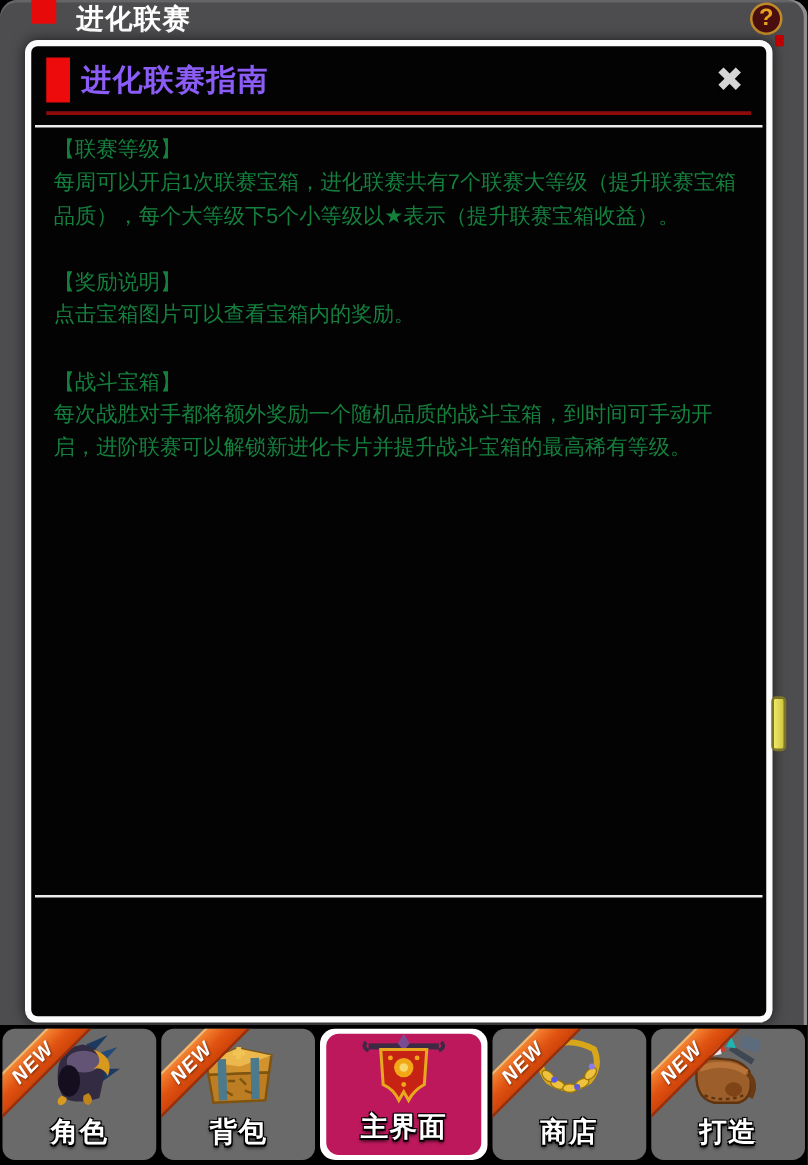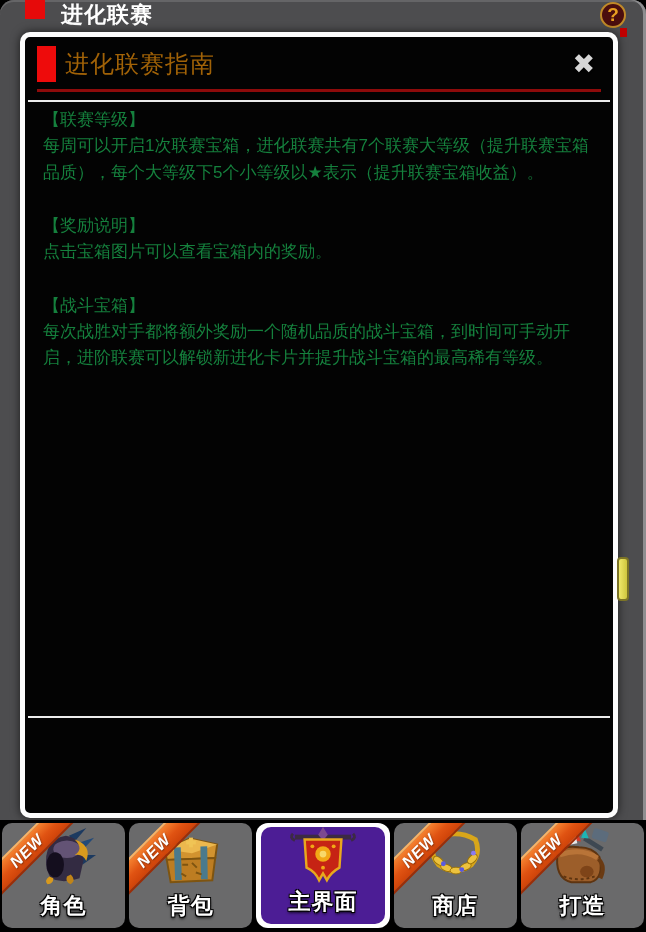--- a/index.html
+++ b/index.html
@@ -33,21 +33,21 @@
   .modal{
     position:absolute;left:20px;top:32px;width:598px;height:786px;z-index:10;
     background:#030303;border:5px solid #fcfcfc;border-radius:10px;box-sizing:border-box;
     box-shadow:0 0 10px rgba(0,0,0,.65);
   }
   .modal-head{
     display:flex;align-items:center;margin:9px 12px 0 12px;padding-bottom:7px;
     border-bottom:3px solid #8e0b0b;
   }
   .modal-bullet{width:19px;height:36px;background:#ee0b0b;margin-right:9px;flex:0 0 auto;}
-  .modal-title{flex:1;color:#a16207;font-size:24px;font-weight:normal;letter-spacing:1px;}
+  .modal-title{flex:1;color:#8b5cf6;font-size:24px;font-weight:bold;letter-spacing:1px;}
   .close-btn{
     color:#d6d6d6;font-size:27px;font-weight:bold;line-height:1;padding:0 6px;cursor:pointer;
     text-shadow:0 1px 2px #000;
   }
   .head-sep{border:0;border-top:2px solid #ececec;margin:8px 3px 0 3px;}
   .modal-body{padding:5px 24px 0 18px;color:#15803d;font-size:17px;line-height:1.55;font-weight:500;}
   .guide-section{margin-bottom:27px;}
   .guide-heading{white-space:pre-line;}
   .guide-text{white-space:pre-line;}
   .bottom-sep{border:0;border-top:2px solid #ececec;position:absolute;left:3px;right:3px;bottom:95px;margin:0;}
@@ -56,21 +56,21 @@
     position:absolute;left:0;right:0;bottom:0;height:112px;background:#000;z-index:20;
     display:flex;gap:4px;padding:3px 2px 4px 2px;box-sizing:border-box;
   }
   .tab-slot{flex:1;min-width:0;border-radius:12px;}
   .tab-slot.selected{background:#fff;padding:4px 5px;box-sizing:border-box;}
   .tab{
     position:relative;height:100%;background:#6a6a6b;border-radius:10px;overflow:hidden;
     display:flex;flex-direction:column;align-items:center;justify-content:flex-end;
     box-sizing:border-box;cursor:pointer;
   }
-  .tab-slot.selected .tab{background:#4c1d95;}
+  .tab-slot.selected .tab{background:#be185d;}
   .tab-icon{flex:1;display:flex;align-items:center;justify-content:center;width:100%;}
   .tab-label{
     color:#fff;font-size:22px;font-weight:bold;margin-bottom:7px;letter-spacing:1px;
     text-shadow:-1px -1px 0 #000,1px -1px 0 #000,-1px 1px 0 #000,1px 1px 0 #000,0 2px 3px #000;
     font-family:Liberation Serif, serif;
   }
   .ribbon{
     position:absolute;top:15px;left:-31px;width:112px;transform:rotate(-45deg);
     background:linear-gradient(180deg,#f58230 0%,#e05312 55%,#cf4309 100%);
     border-top:2px solid #f8b468;border-bottom:2px solid #9c2d06;

